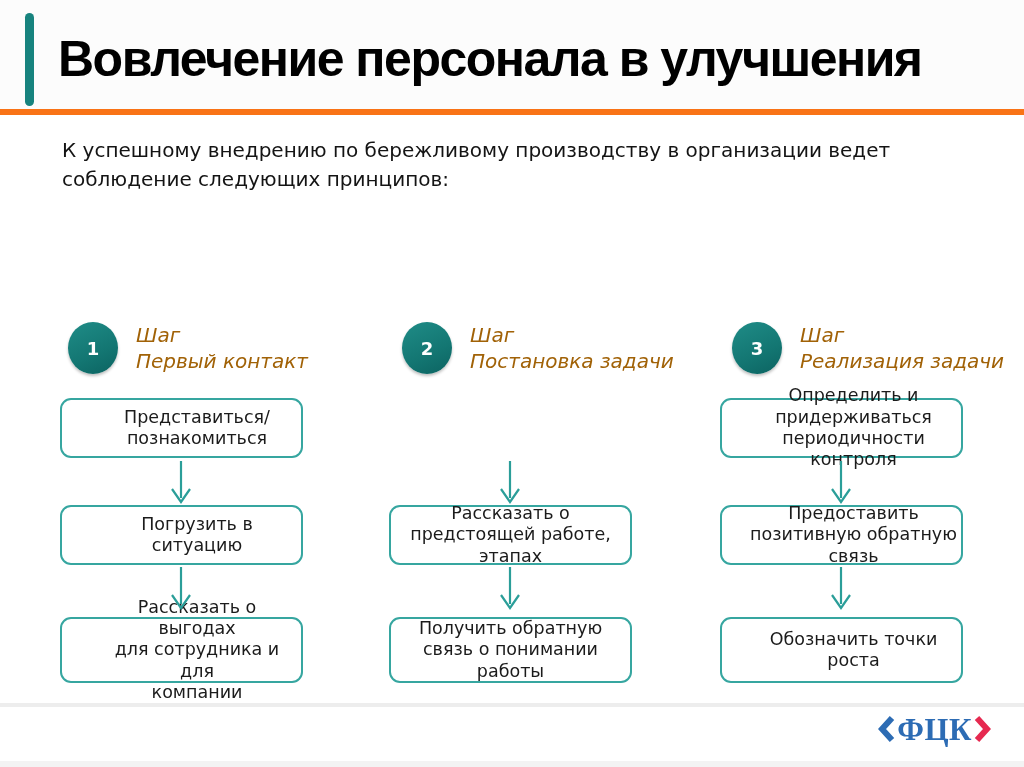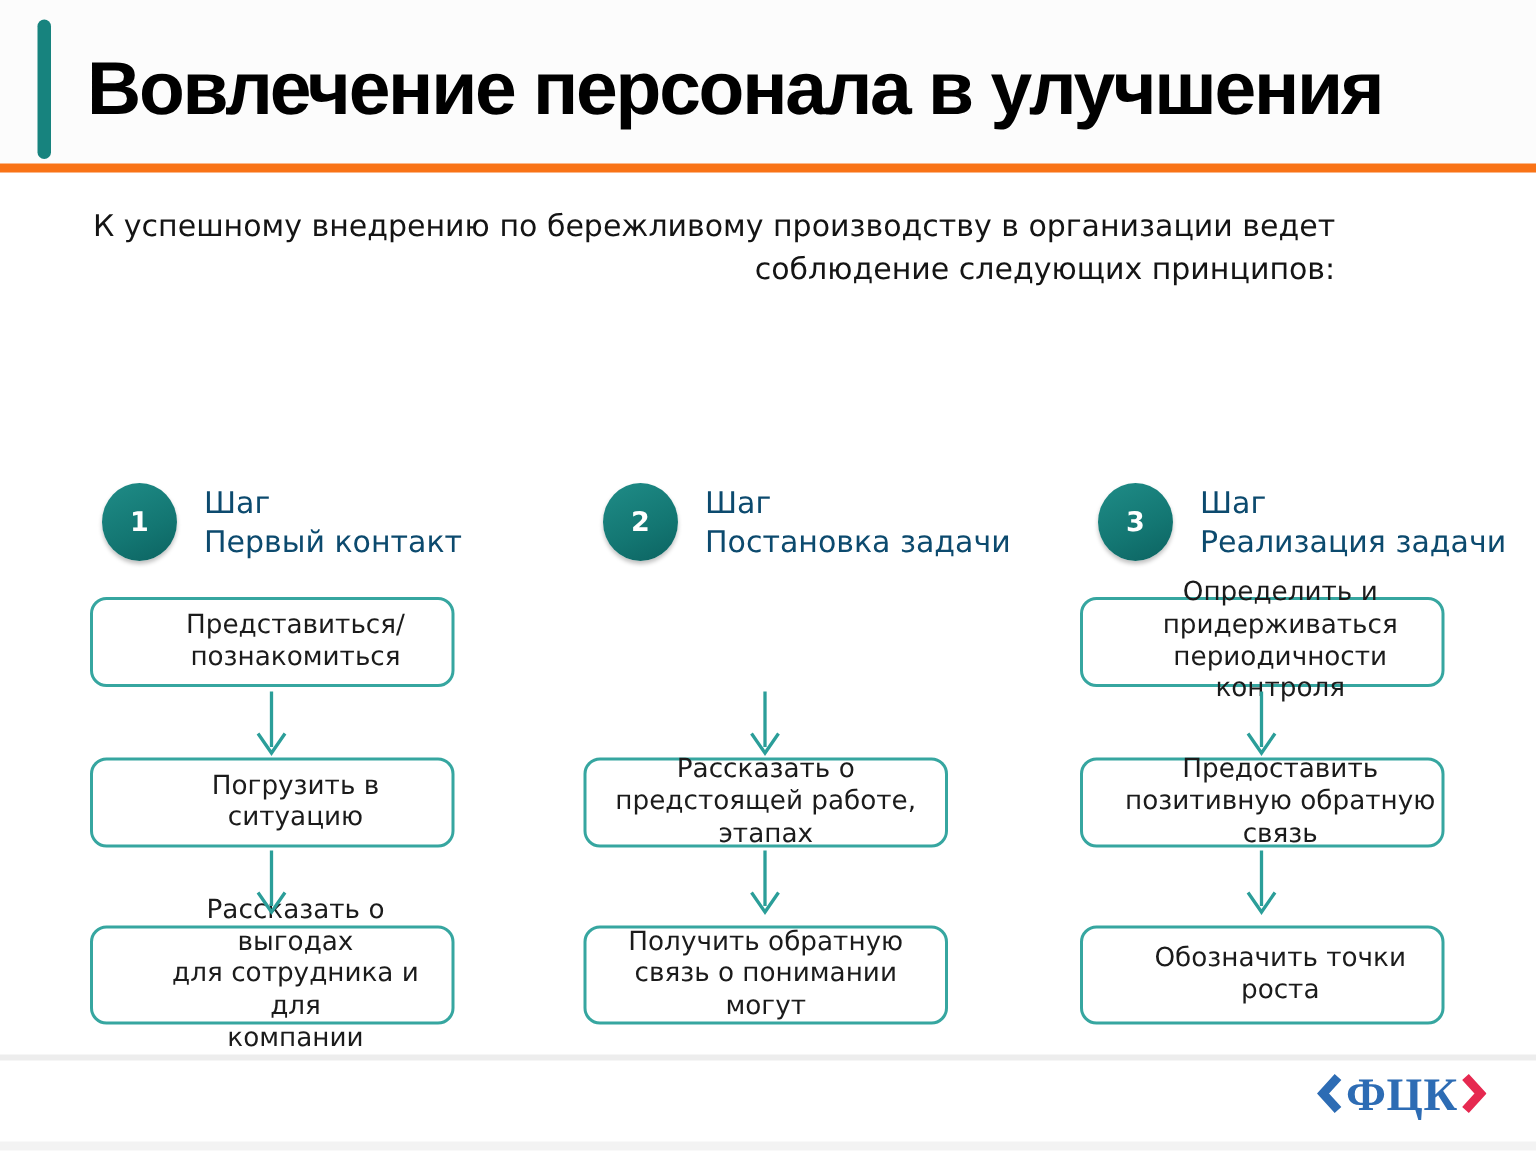--- a/index.html
+++ b/index.html
@@ -29,21 +29,20 @@
     position:absolute;left:58px;top:30px;margin:0;
     font-family:"Liberation Sans", sans-serif;
     font-size:50px;font-weight:bold;color:#000000;
     letter-spacing:-1.5px;white-space:nowrap;
   }
   
   .intro{
     position:absolute;left:62px;top:136px;margin:0;
     font-size:20px;line-height:1.45;color:#141414;
     white-space:pre-line;
-    text-align:right;
   }
   
   .banner{
     position:absolute;left:62px;top:205px;width:901px;height:97px;
     background:linear-gradient(180deg,#2d8683 0%,#1d7673 40%,#0c5e5f 100%);
     box-shadow:5px 6px 7px rgba(90,90,90,0.55);
     display:flex;align-items:center;
   }
   .banner-cell{
     width:50%;text-align:center;color:#ffffff;
@@ -59,22 +58,23 @@
   .step-header.s3{left:732px;}
   .step-circle{
     width:50px;height:52px;border-radius:50%;
     background:linear-gradient(155deg,#1f8c87 0%,#137672 60%,#0c6361 100%);
     box-shadow:0 2px 3px rgba(0,0,0,0.25);
     display:flex;align-items:center;justify-content:center;
     color:#ffffff;font-size:18px;font-weight:bold;
     flex:0 0 auto;
   }
   .step-label{
-    margin-left:18px;font-size:20px;line-height:1.32;color:#0c4a6e;
+    margin-left:18px;font-size:20px;line-height:1.32;color:#a16207;
     white-space:nowrap;
+    font-style:italic;
   }
   
   .flow-box{
     position:absolute;width:243px;box-sizing:border-box;
     background:#ffffff;border:2px solid #36a6a0;border-radius:11px;
     display:flex;align-items:center;justify-content:center;
     text-align:center;font-size:17.5px;line-height:1.22;color:#1b1b1b;
     white-space:pre-line;padding:2px 4px;
   }
   .col1{left:60px;padding-left:35px;}  .col2{left:389px;} .col3{left:720px;padding-left:28px;}
@@ -137,21 +137,21 @@
   <div class="flow-box col1 row2">Погрузить в ситуацию</div>
   <div class="flow-box col1 row3">Рассказать о выгодах
 для сотрудника и для
 компании</div>
 
   <div class="flow-box col2 row2">Рассказать о
 предстоящей работе,
 этапах</div>
   <div class="flow-box col2 row3">Получить обратную
 связь о понимании
-могут</div>
+работы</div>
 
   <div class="flow-box col3 row1">Определить и
 придерживаться
 периодичности контроля</div>
   <div class="flow-box col3 row2">Предоставить
 позитивную обратную
 связь</div>
   <div class="flow-box col3 row3">Обозначить точки роста</div>
 
   <svg class="flow-arrow a-col1 a-row1" viewBox="0 0 26 44">

